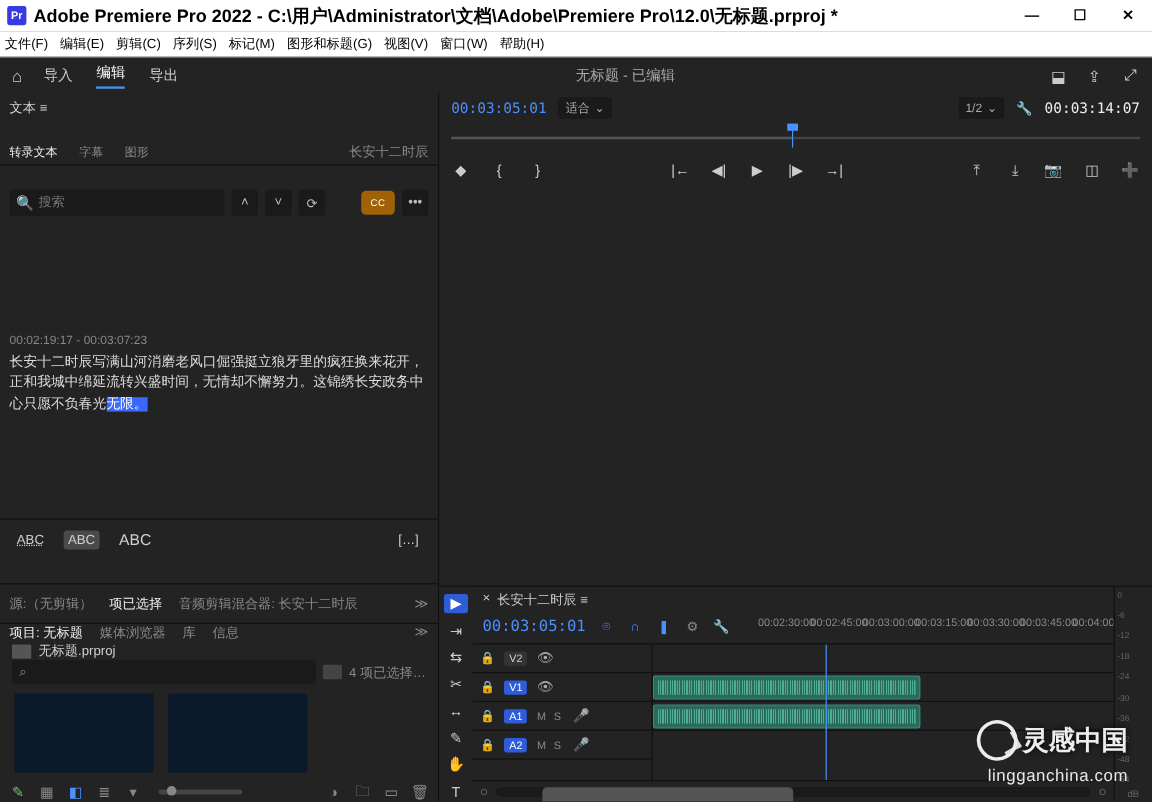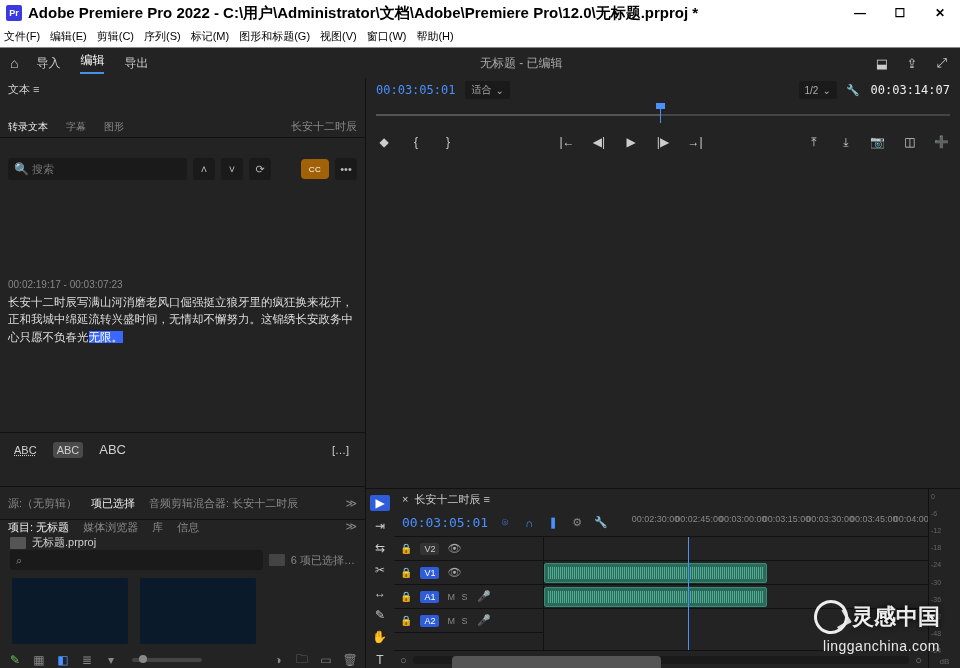--- a/index.html
+++ b/index.html
@@ -233,21 +233,21 @@
       </div>
       <div class="crumb">
         <div class="bin"></div>
         <span>无标题.prproj</span>
       </div>
       <div class="search-row2">
         <div class="sb2">
           <span style="color:#888;">⌕</span>
         </div>
         <div class="bin" style="background:#444;"></div>
-        <span style="margin-left:auto;color:#888;">6 项已选择…</span>
+        <span style="margin-left:auto;color:#888;">4 项已选择…</span>
       </div>
       <div class="thumbs">
         <div class="thumb"></div>
         <div class="thumb"></div>
       </div>
       <div class="proj-foot">
         <span class="pf-ico active">✎</span>
         <span class="pf-ico">▦</span>
         <span class="pf-ico blue">◧</span>
         <span class="pf-ico">≣</span>

